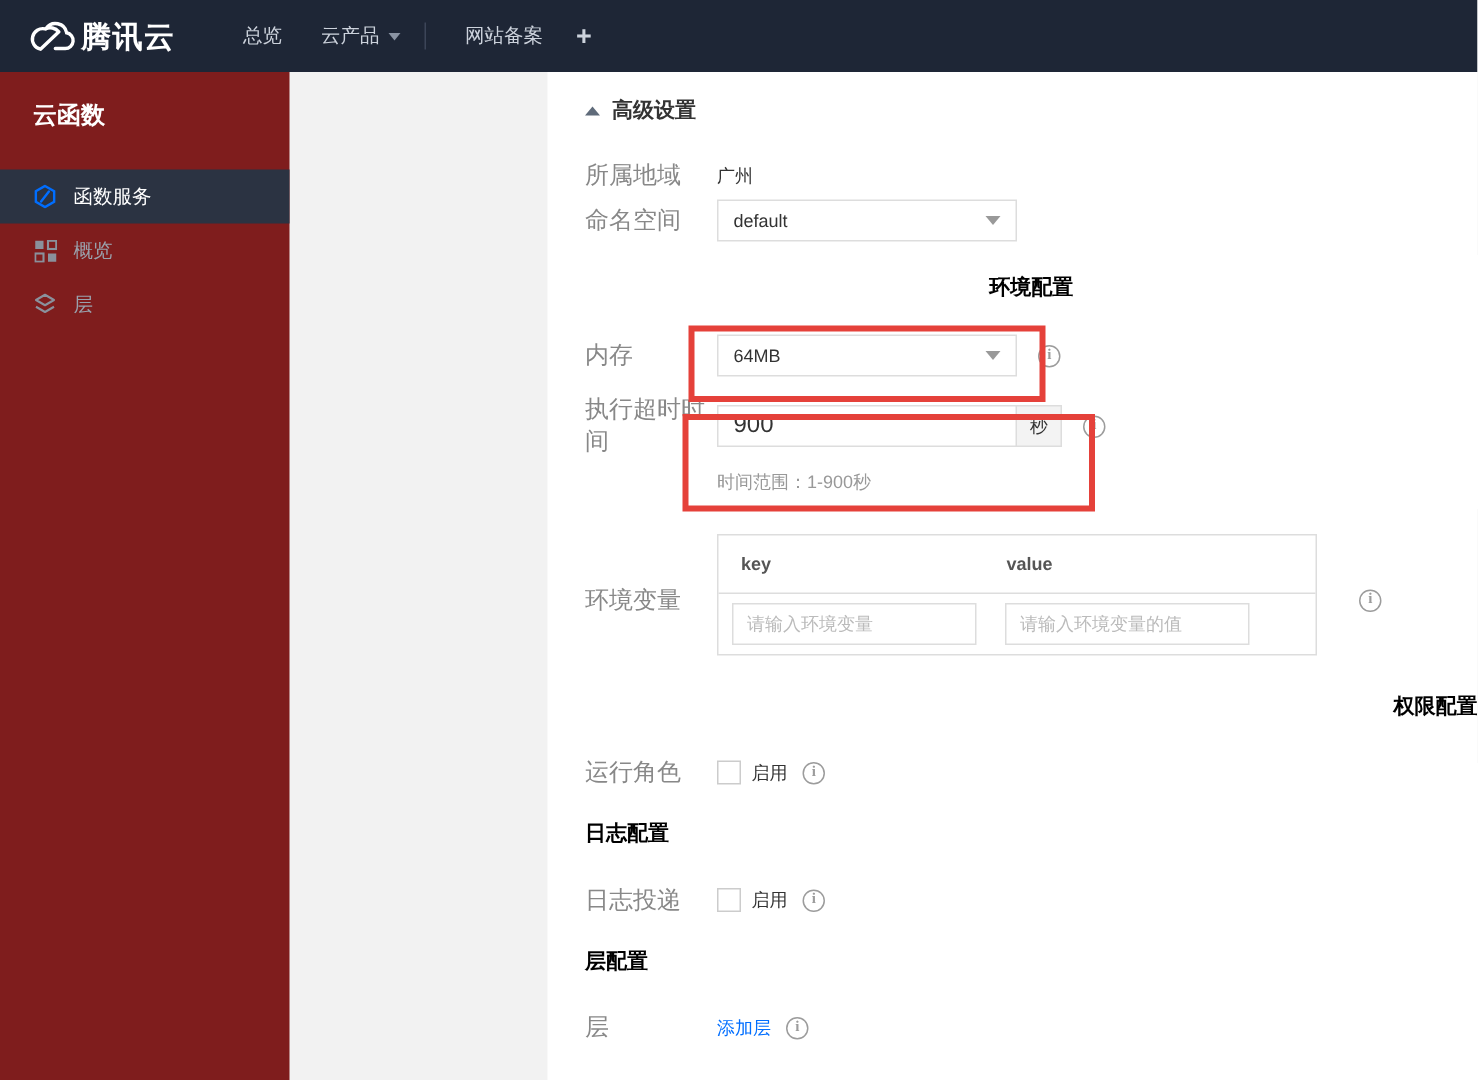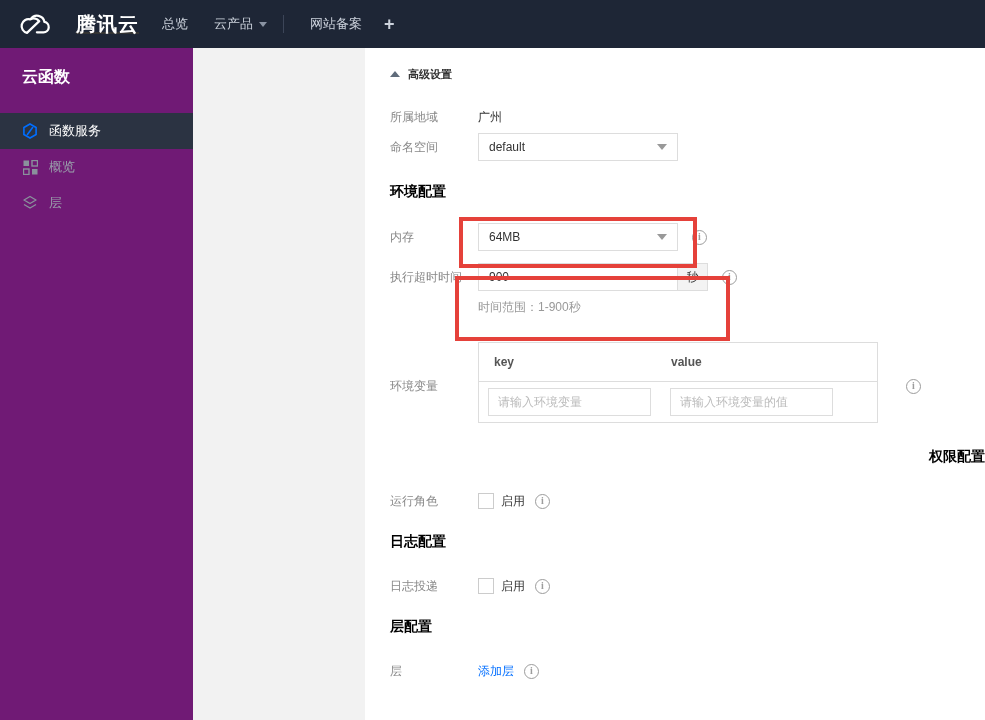--- a/index.html
+++ b/index.html
@@ -4,57 +4,57 @@
 <style>
   * { margin:0; padding:0; box-sizing:border-box; }
   html,body { width:985px; height:720px; }
   body {
     position:relative; overflow:hidden; background:#f2f2f2;
     font-family:"Liberation Sans","DejaVu Sans",sans-serif; font-size:12px; color:#333;
   }
   
   .topbar { position:absolute; top:0; left:0; right:0; height:48px; background:#1e2636;
     display:flex; align-items:center; z-index:6; }
-  .brand { display:flex; align-items:center; gap:24px; padding-left:18px; width:140px; cursor:pointer;text-decoration:underline; }
+  .brand { display:flex; align-items:center; gap:2px; padding-left:18px; width:140px; cursor:pointer; }
   .brand-name { color:#fff; font-size:20px; font-weight:bold; letter-spacing:1px; white-space:nowrap; }
   .topnav { display:flex; align-items:center; color:#ccd2dc; font-size:13px;margin-left:22px; }
   .topnav-item { display:flex; align-items:center; gap:6px; cursor:pointer; white-space:nowrap; }
   .mr26 { margin-right:26px; } .mr16 { margin-right:16px; }
   .nav-divider { width:1px; height:18px; background:#3c4558; margin-right:26px; }
   .caret-lt { width:0; height:0; border-left:4px solid transparent; border-right:4px solid transparent;
     border-top:5px solid #8a93a3; }
   .plus { font-size:18px; color:#ccd2dc; font-weight:bold; }
   
-  .sidebar { position:absolute; top:48px; left:0; width:193px; bottom:0; background:#701a75; z-index:5; }
+  .sidebar { position:absolute; top:48px; left:0; width:193px; bottom:0; background:#7f1d1d; z-index:5; }
   .sidebar-title { color:#fff; font-size:16px; font-weight:bold; padding:19px 0 0 22px; height:48px; }
   .side-items { margin-top:17px; }
   .side-item { height:36px; display:flex; align-items:center; padding-left:22px; gap:11px;
     color:#9aa1ac; font-size:13px; cursor:pointer; }
   .side-item.active { background:#2b3342; color:#fff; }
   .side-icon { width:16px; height:16px; display:inline-flex; align-items:center; justify-content:center; }
   
   .graypanel { position:absolute; top:48px; left:193px; width:172px; bottom:0; background:#f2f2f2; }
   
   .content { position:absolute; top:48px; left:365px; right:0; bottom:0; background:#fff;
     padding:18px 0 0 25px; overflow:hidden; }
   .collapse-header { display:flex; align-items:center; gap:8px; height:16px;
-    font-size:11px; font-weight:bold; color:#333; cursor:pointer; }
+    font-size:14px; font-weight:bold; color:#333; cursor:pointer; }
   .tri-up { width:0; height:0; border-left:5px solid transparent; border-right:5px solid transparent;
     border-bottom:6px solid #5f6b7a; }
   .form-row { display:flex; align-items:center; min-height:28px; }
   .form-row.top-align { align-items:center; }
-  .form-label { width:88px; flex-shrink:0; font-size:12px; color:#888; }
+  .form-label { width:88px; flex-shrink:0; font-size:16px; color:#888; }
   .form-value { font-size:12px; color:#333; }
   .section-title { font-size:14px; font-weight:bold; color:#000; height:16px; line-height:16px; }
   .select-box { width:200px; height:28px; border:1px solid #ddd; background:#fff; cursor:pointer;
     display:flex; align-items:center; justify-content:space-between; padding:0 10px; font-size:12px; color:#333; }
   .caret-dn { width:0; height:0; border-left:5px solid transparent; border-right:5px solid transparent;
     border-top:6px solid #999; }
   .input-group { display:flex; }
-  .text-input { width:200px; height:28px; border:1px solid #ddd; padding:0 10px; font-size:12px;
+  .text-input { width:200px; height:28px; border:1px solid #ddd; padding:0 10px; font-size:16px;
     color:#333; outline:none; font-family:inherit; }
   .unit-box { width:30px; height:28px; border:1px solid #ddd; border-left:none; background:#f3f3f3;
     display:flex; align-items:center; justify-content:center; font-size:12px; color:#333; }
   .info-icon { width:15px; height:15px; border:1px solid #9c9c9c; border-radius:50%; color:#9c9c9c;
     font-size:10px; line-height:1; display:inline-flex; align-items:center; justify-content:center;
     flex-shrink:0; cursor:pointer; font-family:"Liberation Serif","DejaVu Serif",serif; font-weight:bold; }
   .ml10 { margin-left:10px; } .ml14 { margin-left:14px; }
   .hint { font-size:12px; color:#999; height:16px; margin-left:88px; }
   
   .env-table { width:400px; border:1px solid #ddd; background:#fff; }
@@ -156,21 +156,21 @@
   </div>
 
   <div class="form-row" style="margin-top:2px;">
     <span class="form-label">命名空间</span>
     <div class="select-box">
       <span>default</span>
       <span class="caret-dn"></span>
     </div>
   </div>
 
-  <div class="section-title" style="margin-top:22px;">环境配置</div>
+  <div class="section-title" style="margin-top:22px;text-align:center;">环境配置</div>
 
   <div class="form-row" style="margin-top:24px;">
     <span class="form-label">内存</span>
     <div class="select-box">
       <span>64MB</span>
       <span class="caret-dn"></span>
     </div>
     <span class="info-icon ml14">i</span>
   </div>
 

